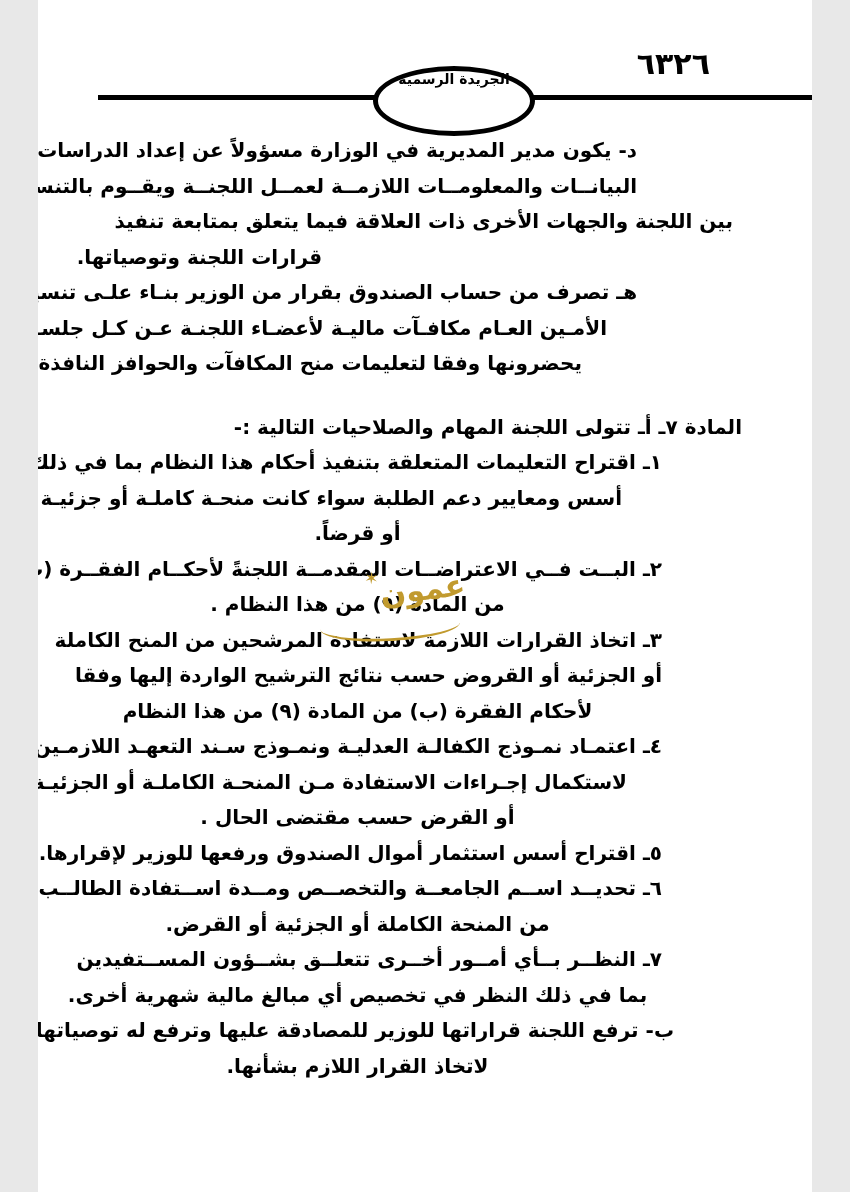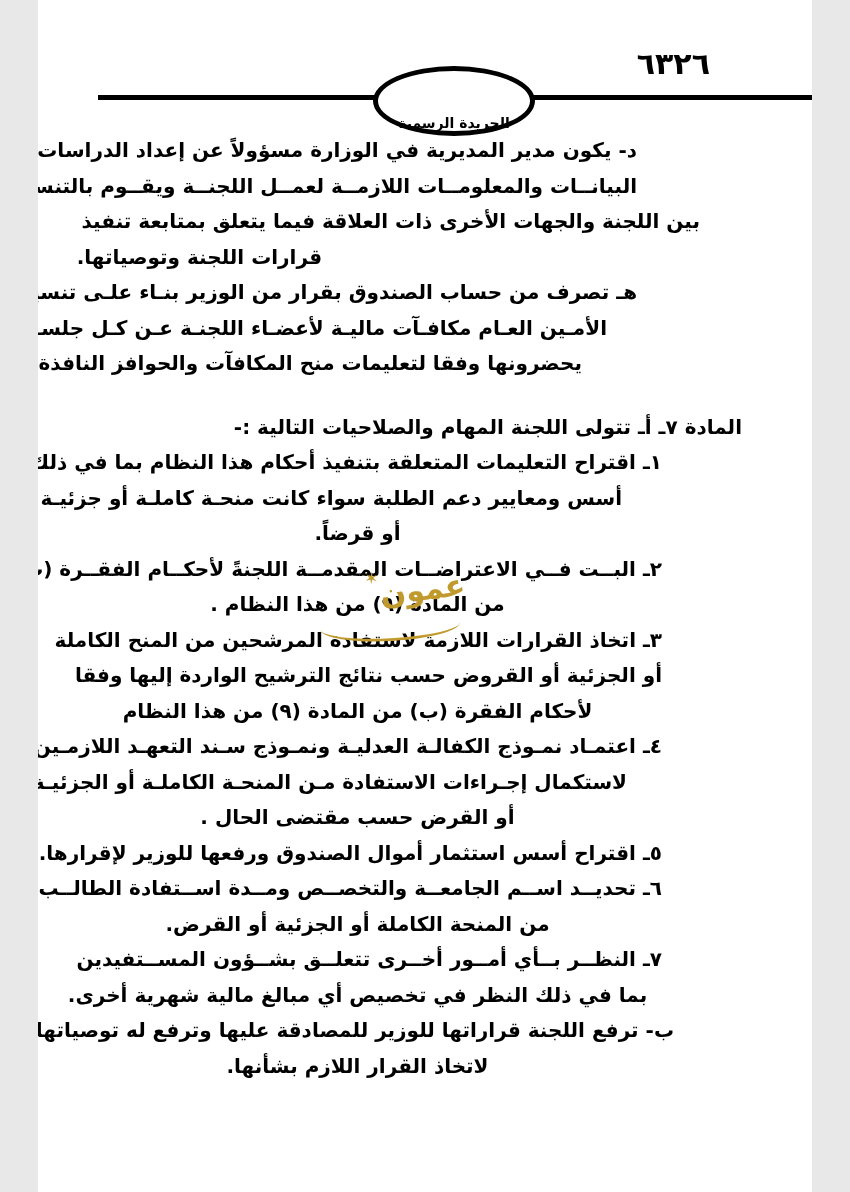--- a/index.html
+++ b/index.html
@@ -21,21 +21,21 @@
   }
   .header-rule{
     position:absolute;top:95px;left:60px;
     width:723px;height:5px;background:#000;
   }
   .gazette-ellipse{
     position:absolute;top:66px;left:335px;
     width:152px;height:60px;
     border:5px solid #000;border-radius:50%;
     background:#fff;
-    display:flex;align-items:flex-end;justify-content:center;
+    display:flex;align-items:flex-start;justify-content:center;
     font-size:14px;direction:rtl;
     z-index:3;
   }
   
   .body-text{
     position:absolute;top:133px;left:15px;right:0;
     direction:rtl;
     z-index:1;
   }
   .ln{
@@ -43,21 +43,21 @@
     line-height:35.5px;
     white-space:nowrap;
     text-align:right;
   }
   .gap-mada{margin-top:28px;}
   .pr110{padding-right:70px;}
   .pr138{padding-right:138px;}
   .pr150{padding-right:150px;}
   .pr175{padding-right:175px;}
   .pr185{padding-right:185px;}
-  .pr188{padding-right:112px;}
+  .pr188{padding-right:79px;}
   .pr190{padding-right:190px;}
   .pr205{padding-right:205px;}
   .pr230{padding-right:230px;text-align:center;}
   .pr490{padding-right:490px;}
   .ctr{text-align:center;padding-right:150px;}
   
   .watermark{
     position:absolute;top:572px;left:342px;
     color:#C19A2E;
     z-index:2;

